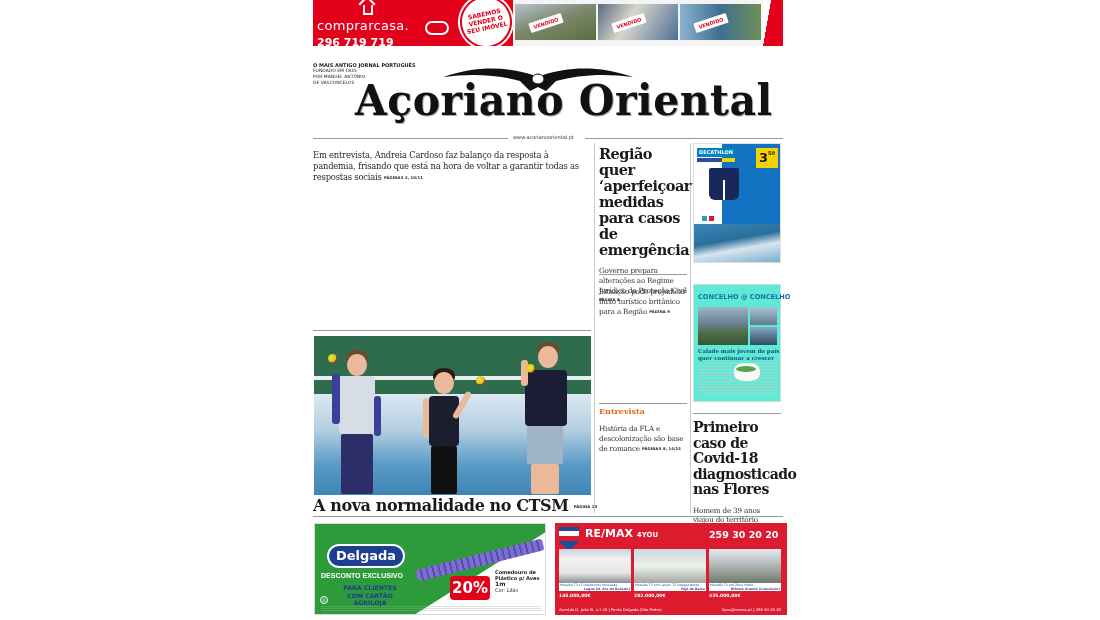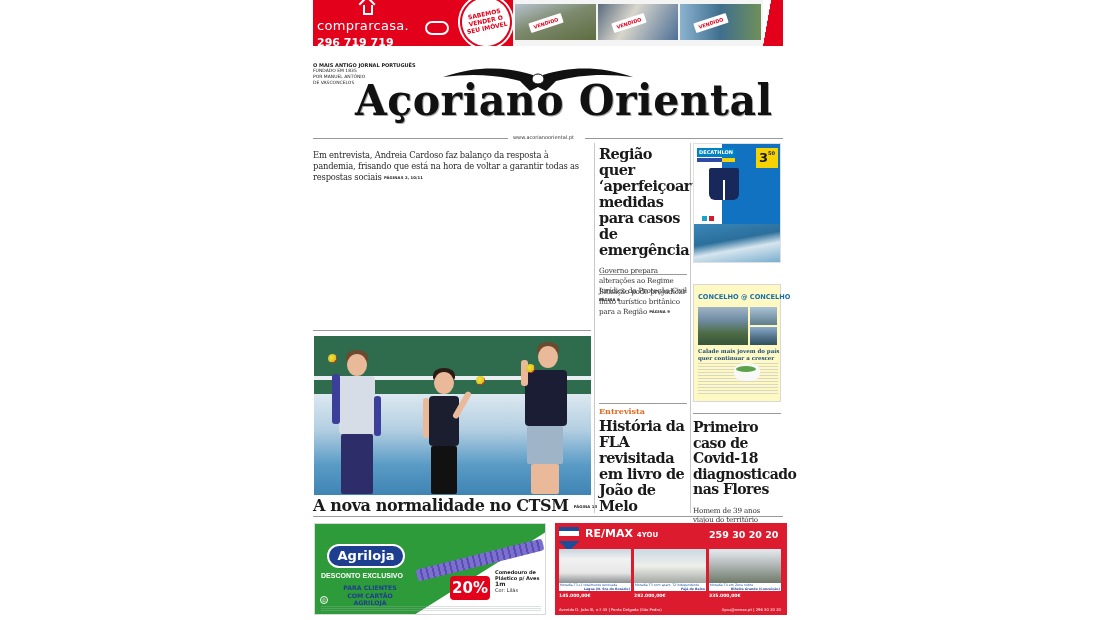--- a/index.html
+++ b/index.html
@@ -73,21 +73,21 @@
   .decathlon .sublogo { position: absolute; left: 3px; top: 14px; width: 38px; height: 4px; background: #2f4aa5; }
   .decathlon .sublogo i { position: absolute; right: 0; top: 0; width: 13px; height: 4px; background: #f6d200; }
   .decathlon .price { position: absolute; left: 62px; top: 4px; width: 22px; height: 20px; background: #f6d200; color: #1a1a1a; font-family: "DejaVu Sans", sans-serif; font-weight: bold; font-size: 13px; text-align: center; line-height: 20px; }
   .decathlon .price sup { font-size: 5px; vertical-align: top; line-height: 10px; }
   .decathlon .shorts { position: absolute; left: 15px; top: 24px; width: 30px; height: 32px; background: #18285a; border-radius: 2px 2px 6px 6px; }
   .decathlon .shorts:after { content: ""; position: absolute; left: 14px; top: 12px; width: 2px; height: 20px; background: #fff; }
   .decathlon .swatch1 { position: absolute; left: 8px; top: 72px; width: 5px; height: 5px; background: #1aa3c4; }
   .decathlon .swatch2 { position: absolute; left: 15px; top: 72px; width: 5px; height: 5px; background: #d71a28; }
   .decathlon .surf { position: absolute; left: 0; top: 80px; width: 88px; height: 40px; background: linear-gradient(170deg, #3a86b8 0%, #2b6f9c 40%, #d6e5ee 60%, #6fa7cb 100%); }
 
-  .concelho { position: absolute; left: 380px; top: 284px; width: 88px; height: 118px; background: #fef9c3; border: 1px solid #d8d8d8; padding: 4px; }
+  .concelho { position: absolute; left: 380px; top: 284px; width: 88px; height: 118px; background: #5eead4; border: 1px solid #d8d8d8; padding: 4px; }
   .concelho .title { font-family: "DejaVu Sans", sans-serif; font-weight: bold; font-size: 6.6px; color: #1b6fa8; white-space: nowrap; margin-top: 4px; }
   .concelho .img-a { position: absolute; left: 4px; top: 22px; width: 50px; height: 38px; background: linear-gradient(180deg, #9fb3c4 0%, #6f8ca3 35%, #4d6b43 70%, #36553b 100%); }
   .concelho .img-b { position: absolute; left: 56px; top: 22px; width: 27px; height: 18px; background: linear-gradient(180deg, #a8c3d6 0%, #5f7d8d 100%); }
   .concelho .img-c { position: absolute; left: 56px; top: 42px; width: 27px; height: 18px; background: linear-gradient(180deg, #88aacb 0%, #4f6f86 60%, #2f5060 100%); }
   .concelho .hl { position: absolute; left: 4px; top: 63px; font-family: "DejaVu Serif", serif; font-size: 5.5px; line-height: 6.5px; color: #1b4b7a; font-weight: bold; }
   .concelho .txt { position: absolute; left: 4px; top: 78px; width: 80px; height: 32px; background: repeating-linear-gradient(180deg, #c8c8c8 0, #c8c8c8 1px, transparent 1px, transparent 3px); opacity: 0.7; }
   .concelho .map { position: absolute; left: 40px; top: 78px; width: 26px; height: 18px; background: #f8f8f6; border-radius: 40%; }
   .concelho .map:before { content: ""; position: absolute; left: 2px; top: 3px; width: 20px; height: 6px; background: #5aa24a; border-radius: 50%; }
 
   .col-right-story { position: absolute; left: 380px; top: 420px; width: 88px; }
@@ -224,21 +224,20 @@
   </div>
   <div class="rule-h" style="left:286px;top:274px;width:88px"></div>
 
   <div class="col-mid" style="top:279px">
     <p class="dek"><span>Situação pode prejudicar fluxo turístico britânico para a Região</span> <span class="pg">PÁGINA 9</span></p>
   </div>
   <div class="rule-h" style="left:286px;top:403px;width:88px"></div>
 
   <div class="col-mid" style="top:406px">
     <div class="kicker">Entrevista</div>
-    <h2>História da FLA revisitada em livro de João de Melo</h2>
     <p class="dek"><span>História da FLA e descolonização são base de romance</span> <span class="pg">PÁGINAS 8, 14/15</span></p>
   </div>
 
   <div class="decathlon">
     <div class="bluebg"></div>
     <div class="logo">DECATHLON</div>
     <div class="sublogo">
         <i></i>
       </div>
     <div class="price"><span>3</span><sup>50</sup></div>
@@ -259,21 +258,21 @@
   </div>
   <div class="rule-h" style="left:380px;top:413px;width:88px"></div>
 
   <div class="col-right-story">
     <h2>Primeiro caso de Covid-18 diagnosticado nas Flores</h2>
     <p class="dek"><span>Homem de 39 anos viajou do território continental para a Região</span> <span class="pg">PÁGINA 22</span></p>
   </div>
 
   <div class="agri">
     <div class="green"></div>
-    <div class="pill">Agriloja</div>
+    <div class="pill">Delgada</div>
     <div class="l1">DESCONTO EXCLUSIVO</div>
     <div class="l2">PARA CLIENTES COM CARTÃO AGRILOJA</div>
     <div class="copy">©</div>
     <div class="feeder"></div>
     <div class="pct">20%</div>
     <div class="prod">
       <div class="nm">Comedouro de Plástico p/ Aves</div>
       <div class="size">1m</div>
       <div>Cor: Lilás</div>
     </div>

